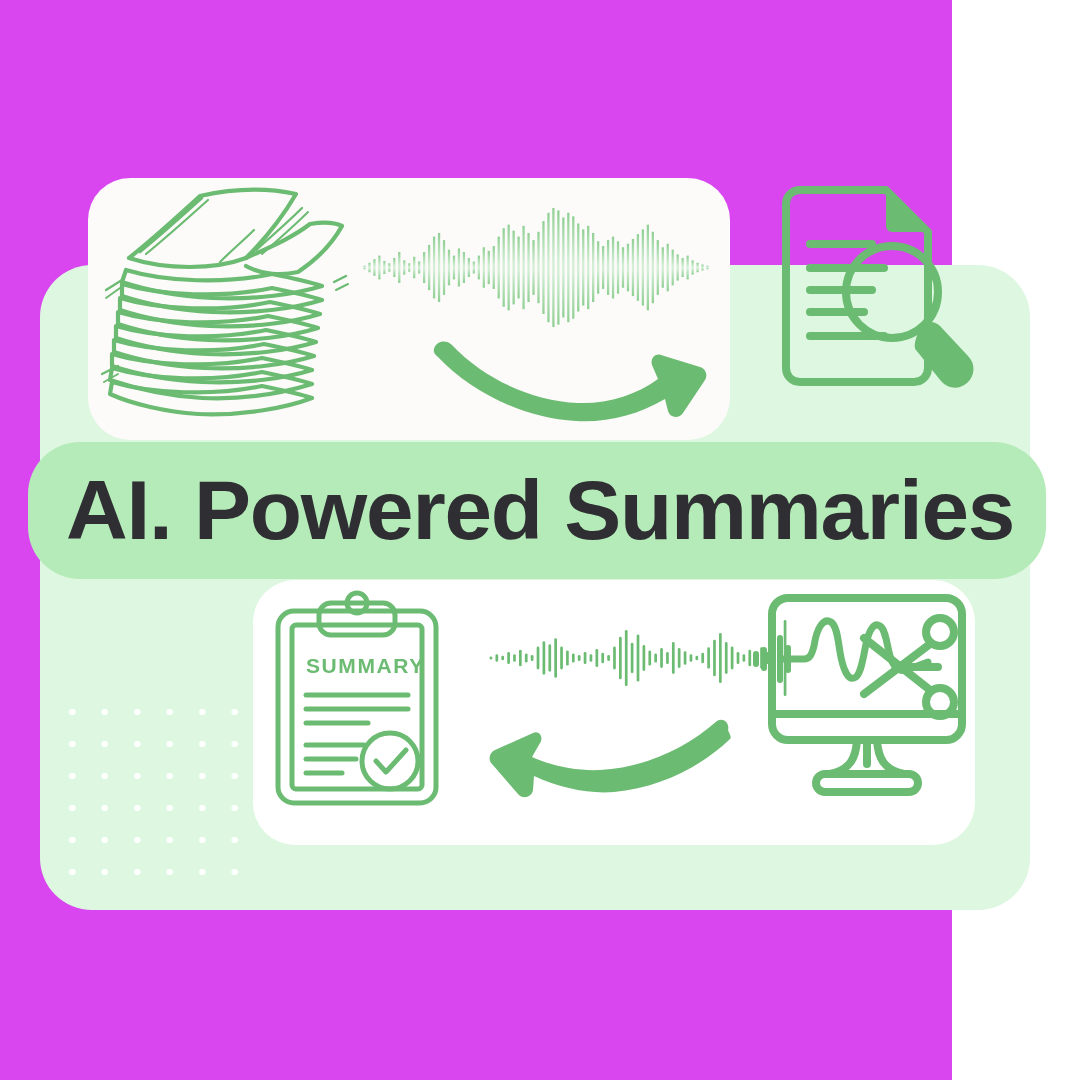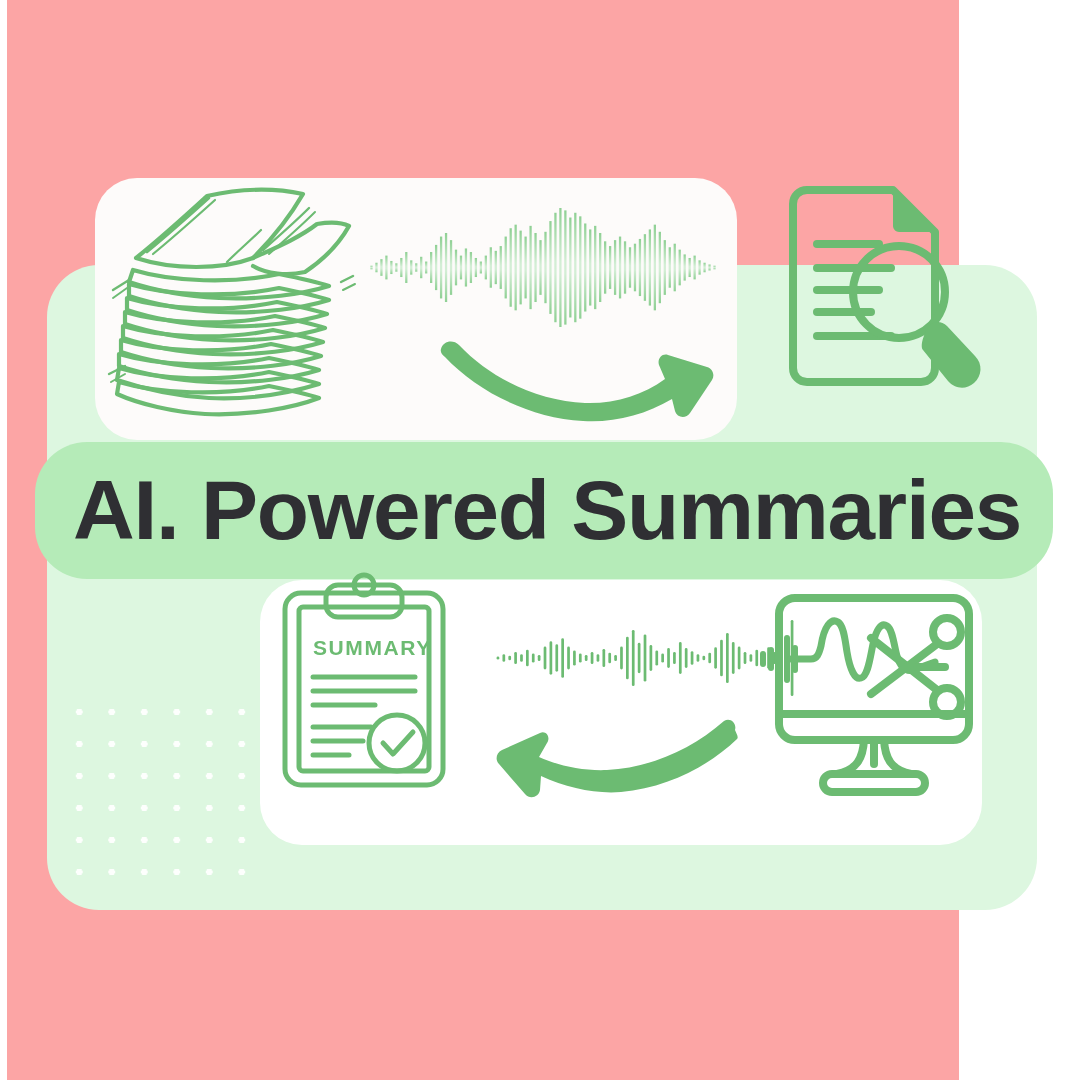--- a/index.html
+++ b/index.html
@@ -4,22 +4,21 @@
 <style>
   * { box-sizing: border-box; margin: 0; padding: 0; }
   html, body {
     width: 1080px; height: 1080px;
     overflow: hidden;
     font-family: "Liberation Sans", sans-serif;
   }
   #stage {
     position: relative;
     width: 952px; height: 1080px;
-    background: #fca5a5;
-    margin-left: 7px;
+    background: #d946ef;
   }
 
   
   .panel-green {
     position: absolute;
     left: 40px; top: 265px;
     width: 990px; height: 645px;
     background: #ddf7e0;
     border-radius: 52px;
   }
@@ -77,21 +76,21 @@
   }
 
   
   .art { position: absolute; }
 
   .art-paper-stack { left: 96px;  top: 178px;  width: 260px; height: 245px; }
   .art-wave-top    { left: 362px; top: 205px;  width: 348px; height: 125px; }
   .art-arrow-right { left: 424px; top: 325px;  width: 292px; height: 100px; }
   .art-doc-search  { left: 768px; top: 180px;  width: 242px; height: 222px; }
 
-  .art-clipboard   { left: 272px; top: 577px;  width: 170px; height: 215px; }
+  .art-clipboard   { left: 272px; top: 595px;  width: 170px; height: 215px; }
   .art-wave-bottom { left: 488px; top: 618px;  width: 300px; height: 80px;  }
   .art-monitor     { left: 758px; top: 588px;  width: 218px; height: 215px; }
   .art-arrow-left  { left: 478px; top: 710px;  width: 258px; height: 90px;  }
 
   .art svg { display: block; width: 100%; height: 100%; overflow: visible; }
 
   .stroke-g {
     fill: none;
     stroke: #6cbb72;
     stroke-linecap: round;

